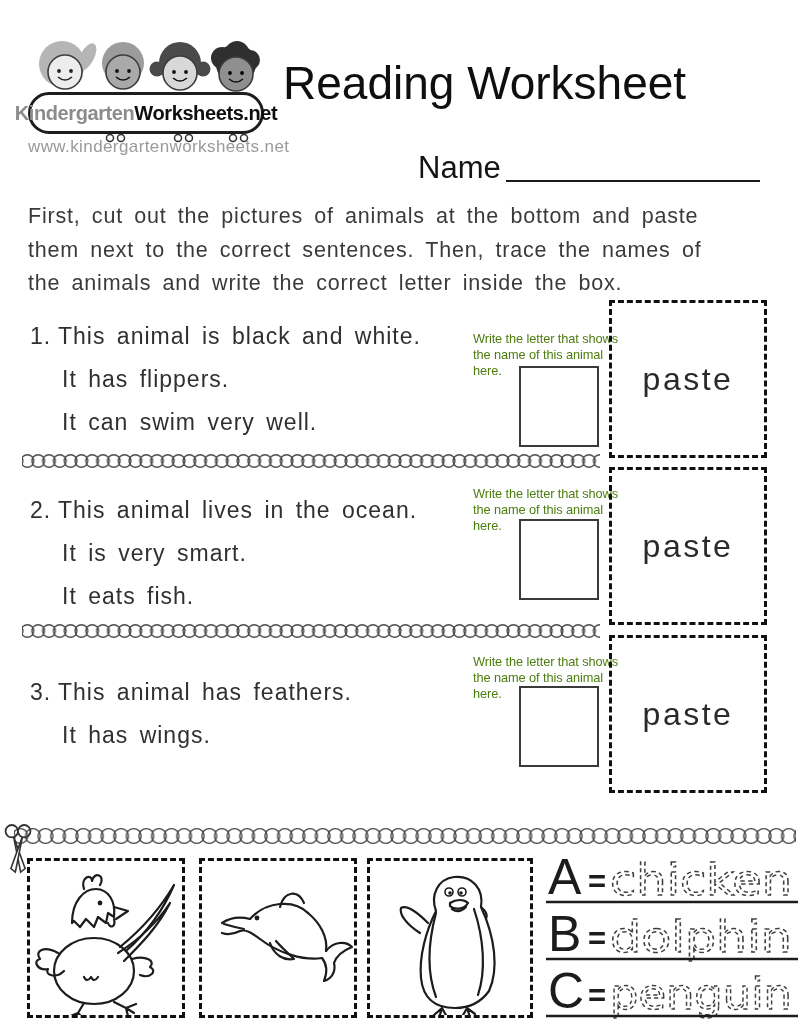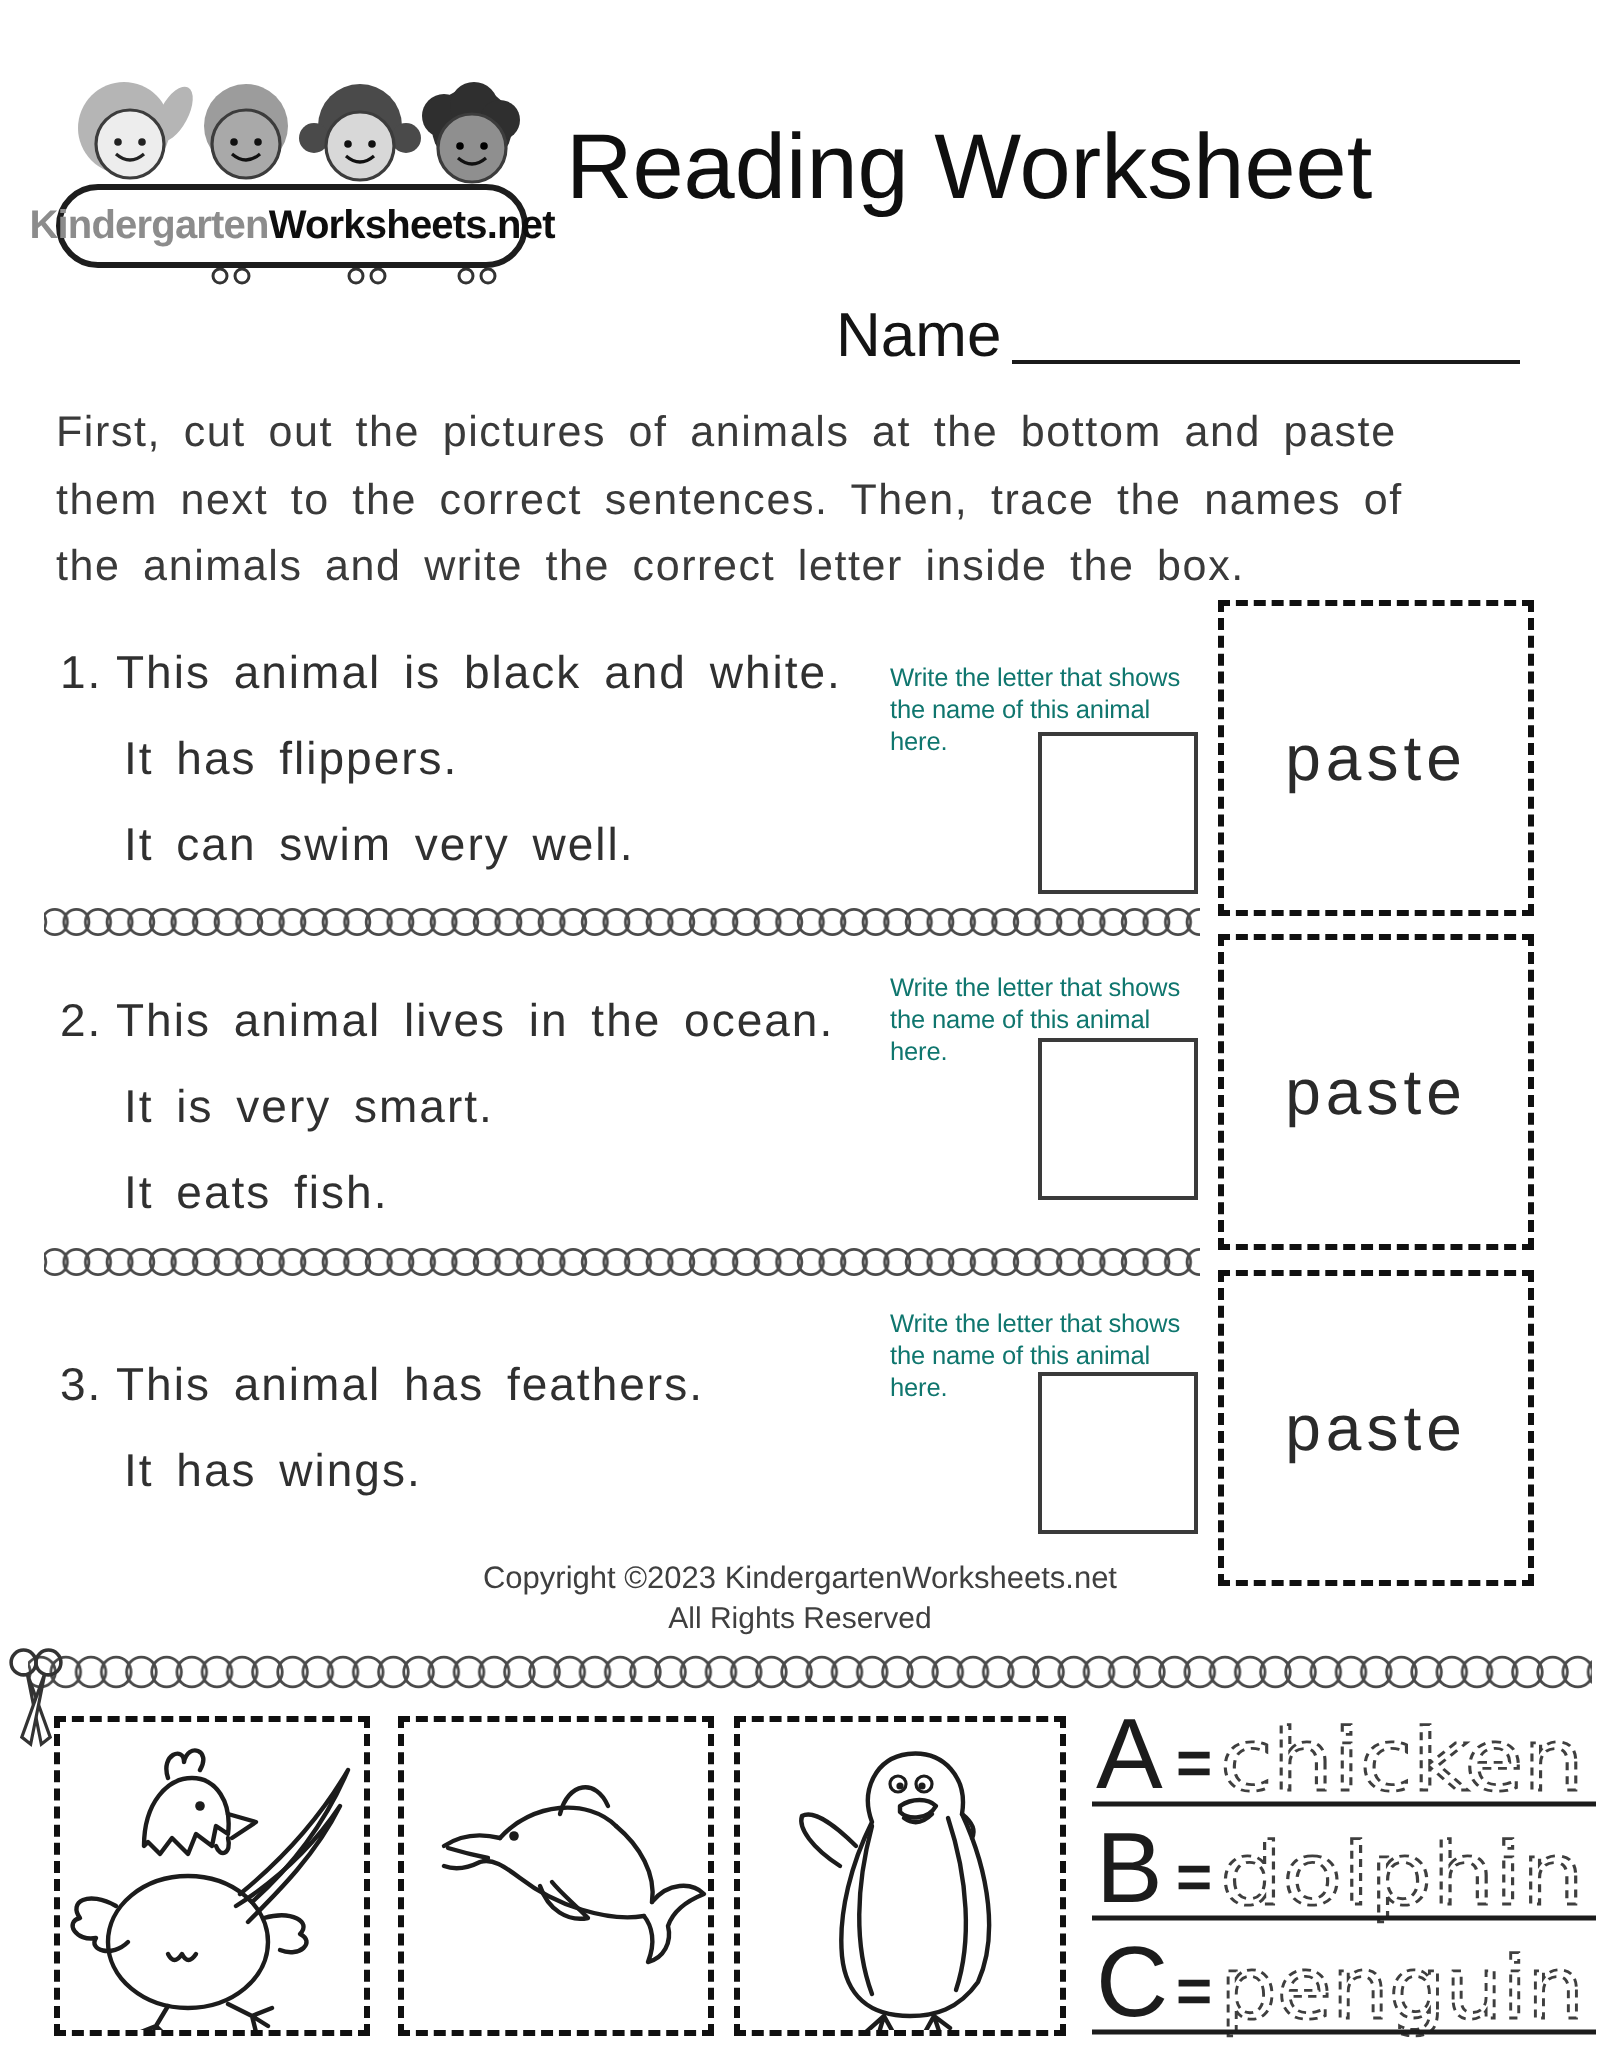--- a/index.html
+++ b/index.html
@@ -30,21 +30,21 @@
     position:absolute; left:28px; top:184px; width:760px;
     font-size:21.5px; color:#3a3a3a; letter-spacing:0.8px; word-spacing:4.5px;
   }
   .instructions div { height:33.6px; line-height:33.6px; white-space:nowrap; }
   
   .q-sent { position:absolute; left:30px; width:440px; font-size:23px; color:#303030; letter-spacing:1px; word-spacing:4px; }
   .q-sent .q-line { height:43px; line-height:43px; white-space:nowrap; }
   .q-sent .cont { padding-left:32px; }
   .q-num { display:inline-block; width:28px; }
   .qs-1 { top:299px; } .qs-2 { top:473px; } .qs-3 { top:655px; }
-  .caption { position:absolute; left:445px; width:158px; font-size:12.8px; line-height:15.8px; color:#0f766e; letter-spacing:-0.1px; }
+  .caption { position:absolute; left:473px; width:158px; font-size:12.8px; line-height:15.8px; color:#4d7c0f; letter-spacing:-0.1px; }
   .cap-1 { top:315px; } .cap-2 { top:470px; } .cap-3 { top:638px; }
   .letter-box { position:absolute; left:519px; width:80px; height:81px; border:2px solid #3a3a3a; background:#fff; }
   .lb-1 { top:350px; } .lb-2 { top:503px; } .lb-3 { top:670px; }
   .paste-box {
     position:absolute; left:609px; width:158px; height:158px;
     border:3px dashed #101010; display:flex; align-items:center; justify-content:center;
   }
   .pb-1 { top:284px; } .pb-2 { top:451px; } .pb-3 { top:619px; }
   .paste-word { font-size:32px; color:#2a2a2a; letter-spacing:2.5px; }
   
@@ -142,20 +142,21 @@
       <g fill="#fff" stroke="#333" stroke-width="1.5">
         <circle cx="82" cy="6" r="3.5"></circle>
           <circle cx="93" cy="6" r="3.5"></circle>
         <circle cx="150" cy="6" r="3.5"></circle>
           <circle cx="161" cy="6" r="3.5"></circle>
         <circle cx="205" cy="6" r="3.5"></circle>
           <circle cx="216" cy="6" r="3.5"></circle>
       </g>
     </svg>
   </div>
+  <div class="site-url">www.kindergartenworksheets.net</div>
 
   <h1 class="title">Reading Worksheet</h1>
   <div class="name-label">Name</div>
   <div class="name-line"></div>
 
   <div class="instructions">
     <div>First, cut out the pictures of animals at the bottom and paste</div>
     <div>them next to the correct sentences. Then, trace the names of</div>
     <div>the animals and write the correct letter inside the box.</div>
   </div>
@@ -200,24 +201,20 @@
   </div>
   <div class="caption cap-3">
     <div>Write the letter that shows</div>
     <div>the name of this animal here.</div>
   </div>
   <div class="letter-box lb-3"></div>
   <div class="paste-box pb-3">
     <span class="paste-word">paste</span>
   </div>
 
-  <div class="copyright">
-    <div class="c1">Copyright ©2023 KindergartenWorksheets.net</div>
-    <div class="c2">All Rights Reserved</div>
-  </div>
 
   <svg class="scissors" width="32" height="54" viewBox="0 0 36 60">
     <circle cx="11" cy="10" r="7" fill="none" stroke="#333" stroke-width="2"></circle>
     <circle cx="25" cy="10" r="7" fill="none" stroke="#333" stroke-width="2"></circle>
     <path d="M13 16 L26 52 L21 56 Z" fill="#fff" stroke="#333" stroke-width="1.8"></path>
     <path d="M23 16 L10 52 L15 56 Z" fill="#fff" stroke="#333" stroke-width="1.8"></path>
   </svg>
   <svg class="cut-chain" width="782" height="18">
       <rect width="782" height="18" fill="url(#chainL)"></rect>
     </svg>

